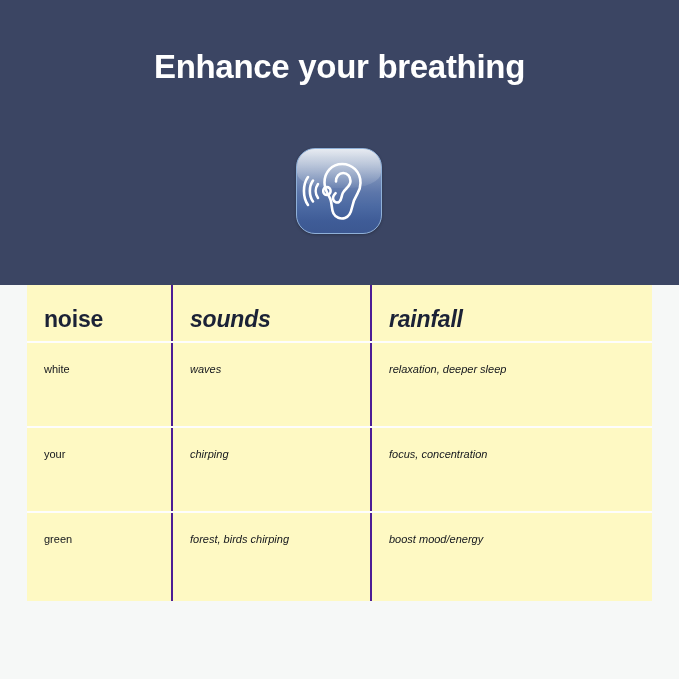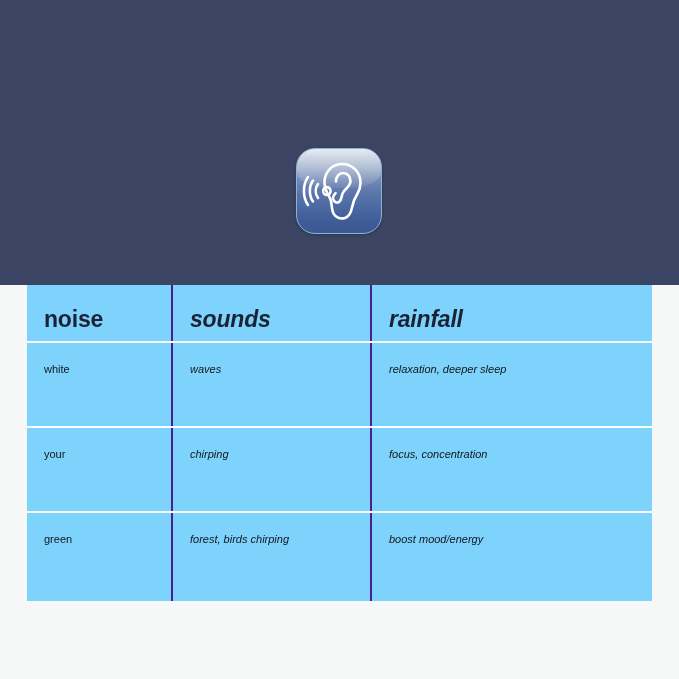--- a/index.html
+++ b/index.html
@@ -102,21 +102,21 @@
     table-layout: fixed;
   }
   .tbl col.c1 { width: 145px; }
   .tbl col.c2 { width: 199px; }
   .tbl col.c3 { width: 281px; }
 
   .tbl th, .tbl td {
     text-align: left;
     vertical-align: top;
     padding: 0;
-    background: #7dd3fc;
+    background: #fef9c3;
   }
   .tbl th {
     height: 56px;
     color: #1b2236;
     font-size: 23px;
     font-weight: bold;
     letter-spacing: -0.2px;
   }
   .tbl th .cellpad {
     padding: 21px 14px 0 17px;
@@ -149,20 +149,21 @@
   }
 </style>
 </head>
 <body>
 
 <div id="page">
 
   <div class="hero">
 
     <div class="hero-title">
+      <span class="tl">Enhance your breathing</span>
     </div>
 
     <div class="app-icon">
       <div class="gloss"></div>
       <svg viewBox="0 0 86 86">
         <g fill="none" stroke="#ffffff" stroke-width="2.6" stroke-linecap="round" stroke-linejoin="round">
 
           <path d="M63.5 34.0
                    C63.5 22.5 55.0 15.0 45.2 15.0
                    C34.8 15.0 27.5 23.0 27.5 33.5

